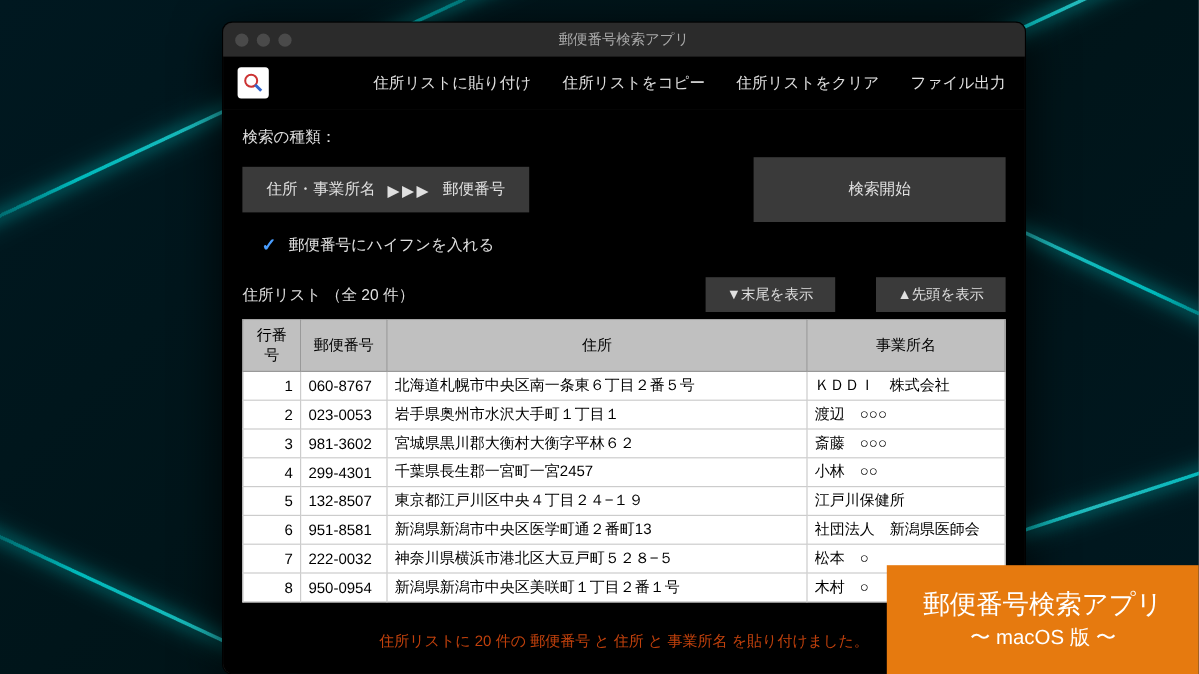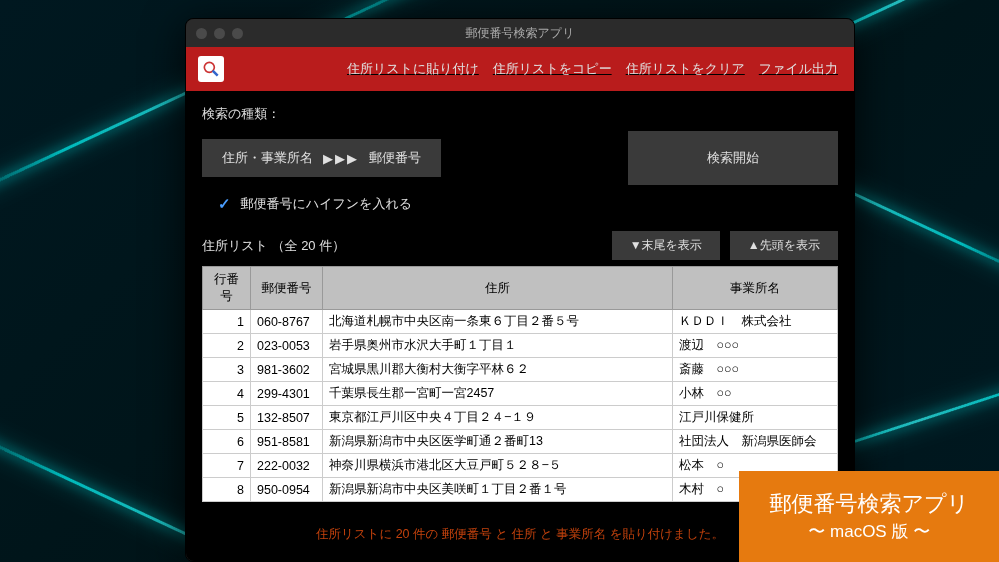--- a/index.html
+++ b/index.html
@@ -46,26 +46,25 @@
 .dot { width: 11px; height: 11px; border-radius: 50%; background: #4a4a4a; }
 .title {
   position: absolute;
   left: 0; right: 0;
   text-align: center;
   color: #aaa;
   font-size: 12px;
 }
 .toolbar {
   height: 44px;
-  background: #b91c1c;
+  background: #000000;
   display: flex;
   align-items: center;
   padding: 0 12px;
-  gap: 6px;
-  text-decoration: underline;
+  gap: 18px;
 }
 .logo {
   width: 26px;
   height: 26px;
   background: #fff;
   border-radius: 3px;
   display: flex;
   align-items: center;
   justify-content: center;
   font-size: 16px;
@@ -121,20 +120,21 @@
   color: #e0e0e0;
   font-size: 13px;
   margin-left: 16px;
   margin-bottom: 18px;
 }
 .check { color: #4a9eff; font-size: 15px; font-weight: bold; }
 .list-header-row {
   display: flex;
   align-items: center;
   margin-bottom: 6px;
+  gap: 24px;
 }
 .list-label { color: #e0e0e0; font-size: 13px; }
 .list-spacer { flex: 1; }
 .nav-btn {
   background: #3a3a3a;
   color: #e0e0e0;
   font-size: 12px;
   padding: 6px 18px;
   margin-left: 10px;
   cursor: pointer;

